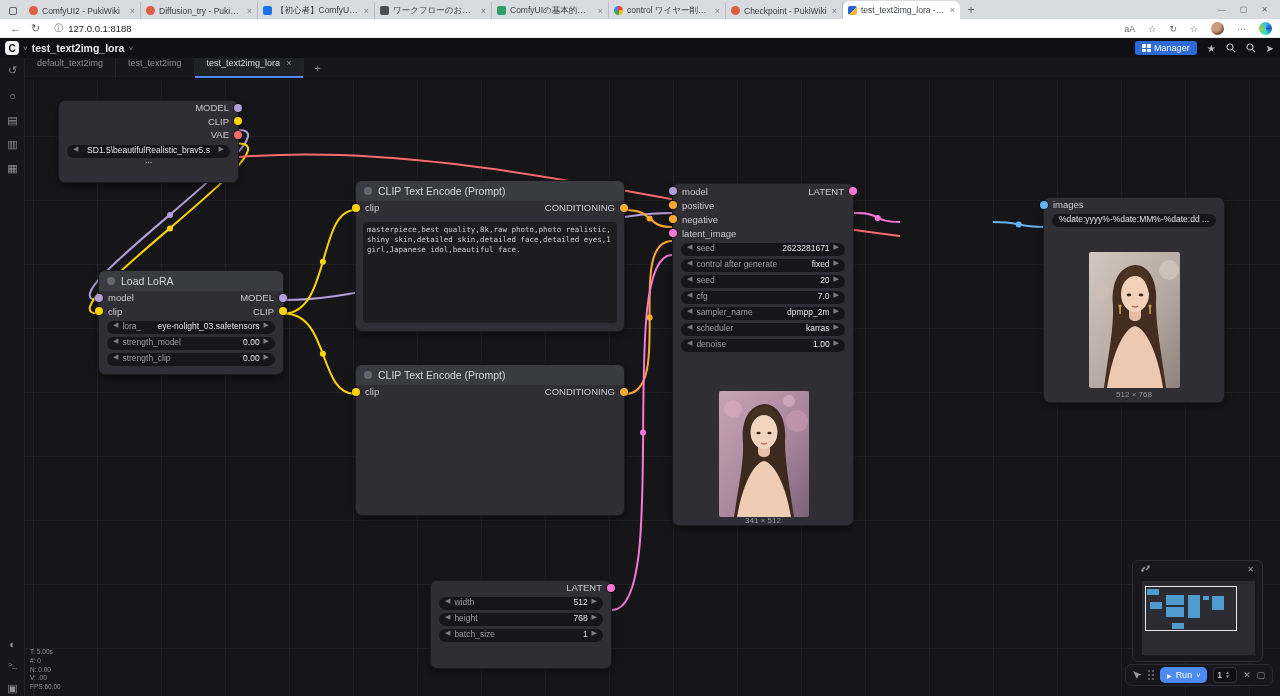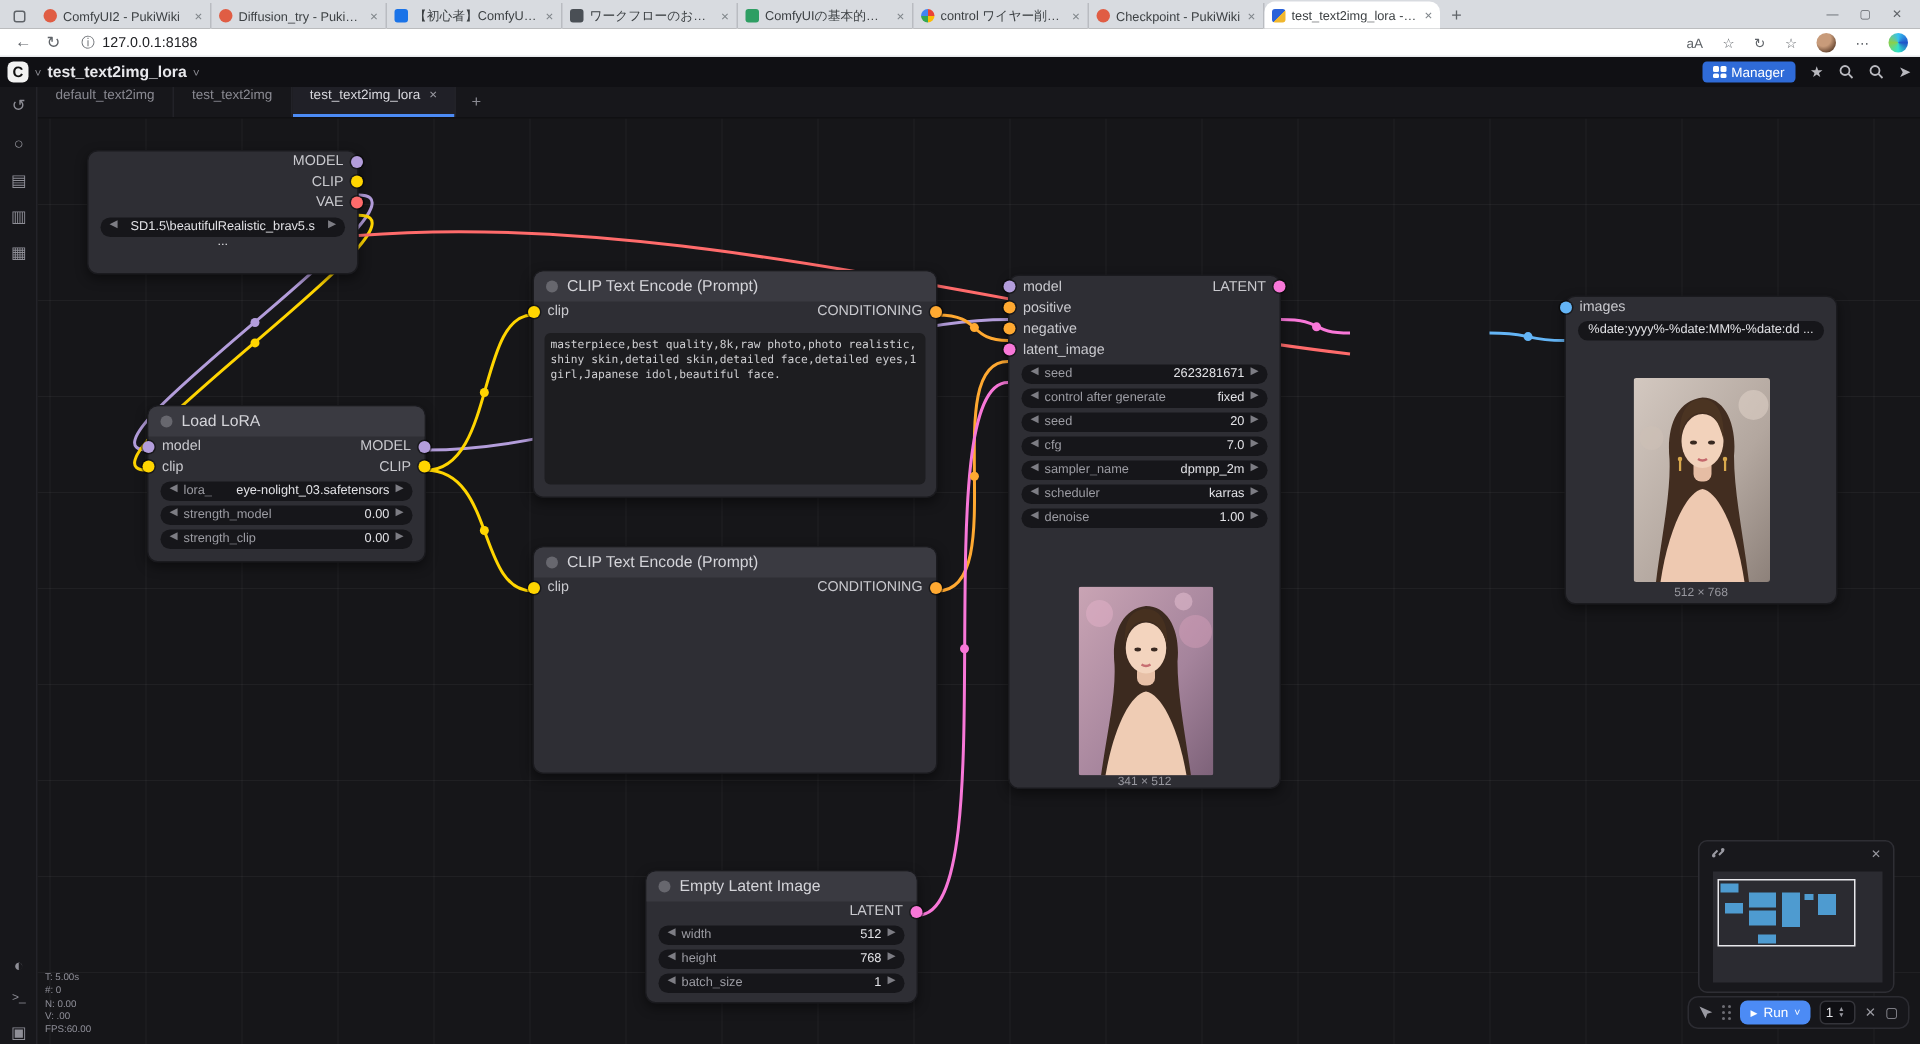--- a/index.html
+++ b/index.html
@@ -489,24 +489,20 @@
         <circle cx="31" cy="54" r="1.5" fill="#d9a94e"></circle>
           <rect x="30.3" y="55" width="1.5" height="7" fill="#d9a94e"></rect>
         <circle cx="61" cy="54" r="1.5" fill="#d9a94e"></circle>
           <rect x="60.3" y="55" width="1.5" height="7" fill="#d9a94e"></rect>
       </svg>
     </div>
     <div class="pcaption" style="top:192px">512 × 768</div>
   </div>
 
   <div class="node" style="left:430px; top:580px; width:182px; height:89px">
-    <div class="ntitle">
-      <span class="ndot"></span>
-      <span>Empty Latent Image</span>
-    </div>
     <div class="srow out" style="height:13px">
       <span>LATENT</span>
       <span class="sdot r" style="background:#f877d8"></span>
     </div>
     <div class="widget">
       <span class="warr">◀</span>
       <span class="wl">width</span>
       <span class="wv">512</span>
       <span class="warr">▶</span>
     </div>

